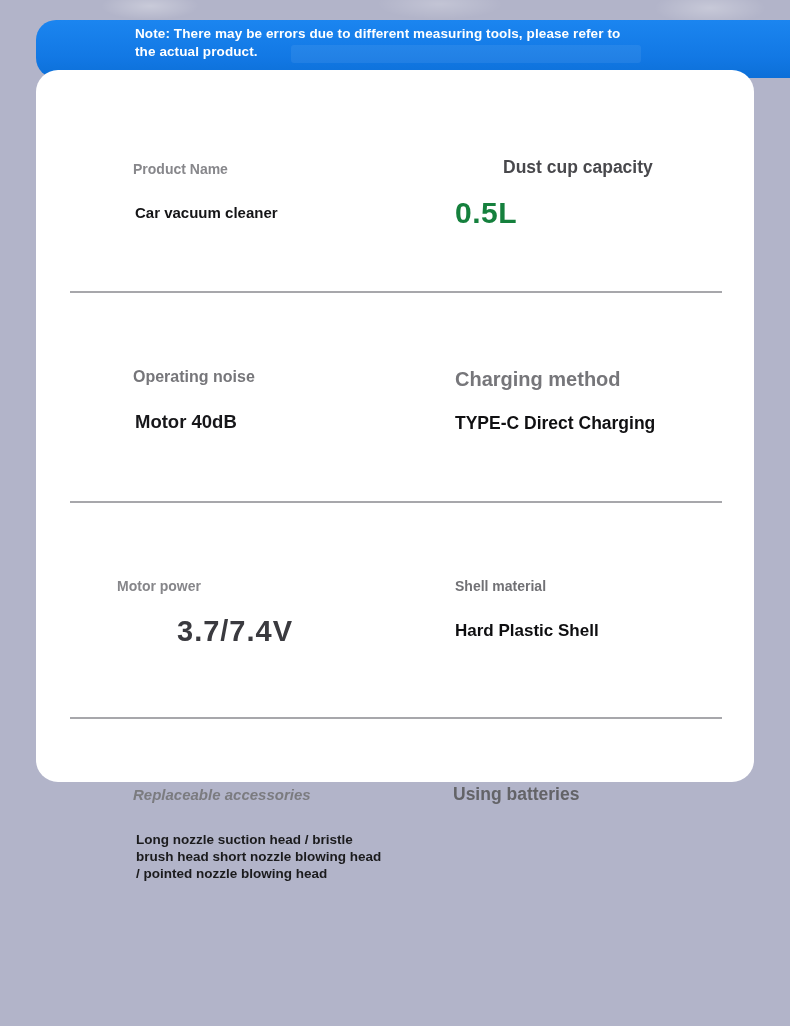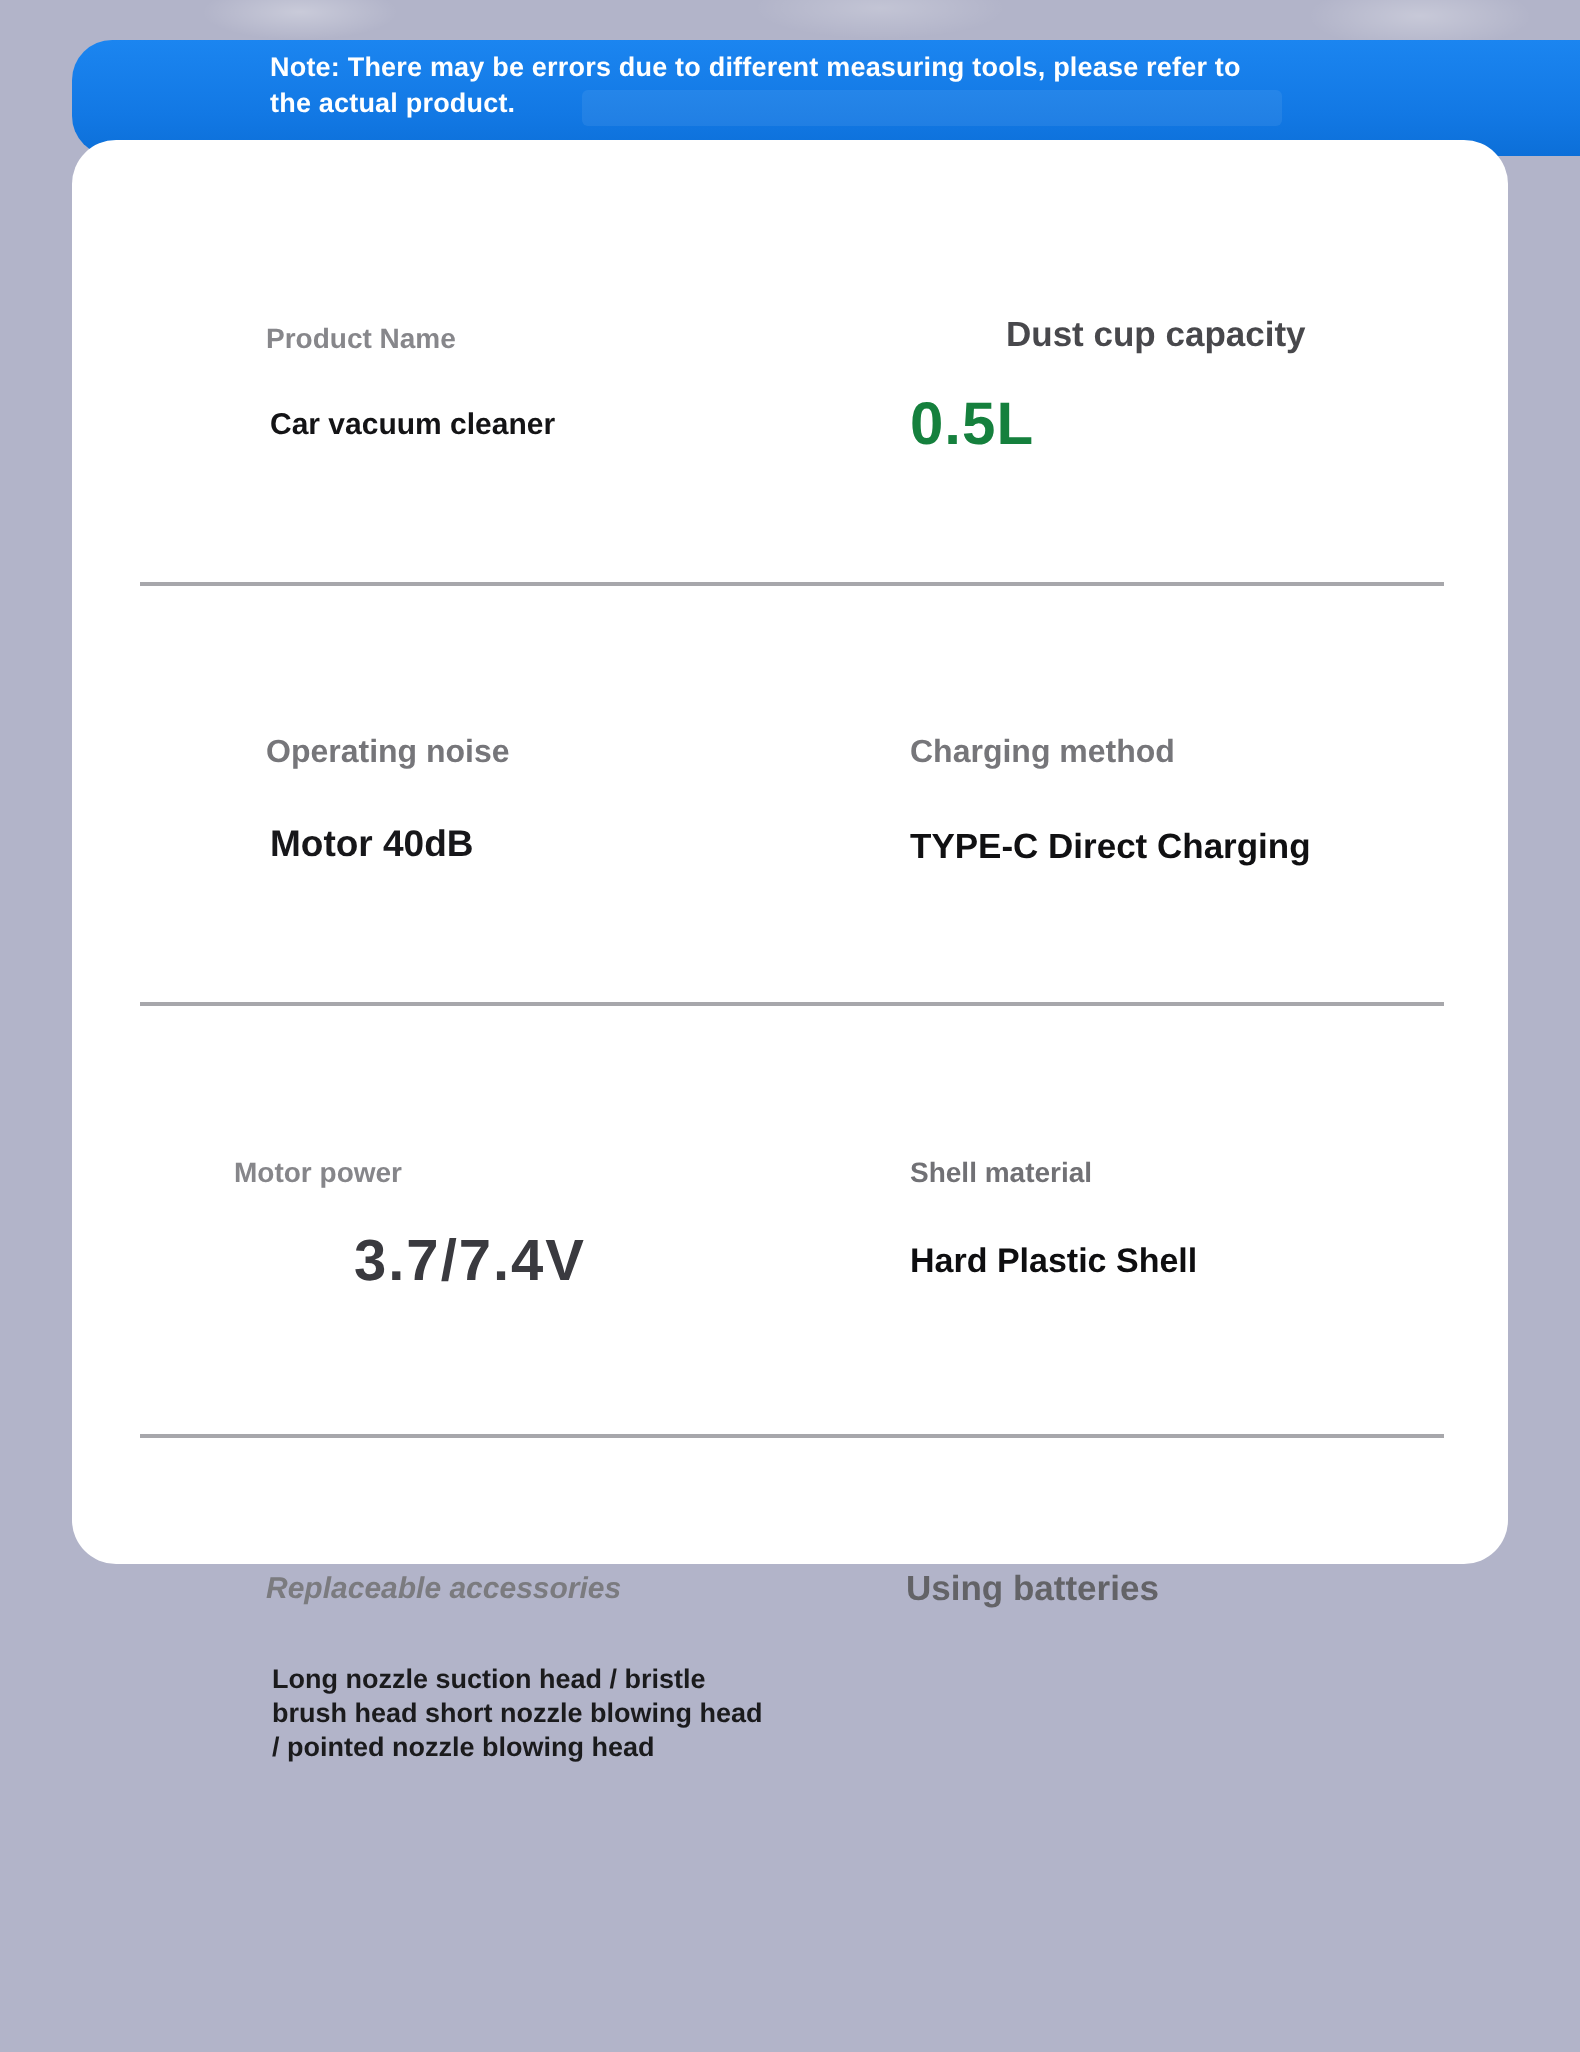--- a/index.html
+++ b/index.html
@@ -44,21 +44,21 @@
 
   
   .r1-l-label { left: 97px;  top: 91px;  font-size: 14px;   color: #87878b; }
   .r1-l-value { left: 99px;  top: 134px; font-size: 15px;   color: #141416; }
   .r1-r-label { left: 419px; top: 87px;  font-size: 17.5px; color: #48484c; margin-left: 48px; }
   .r1-r-value { left: 419px; top: 126px; font-size: 30px;   color: #15803d; letter-spacing: .5px; }
 
   
   .r2-l-label { left: 97px;  top: 298px; font-size: 16px;   color: #76767a; }
   .r2-l-value { left: 99px;  top: 341px; font-size: 18.5px; color: #17171a; }
-  .r2-r-label { left: 419px; top: 298px; font-size: 16px;   color: #76767a; }
+  .r2-r-label { left: 419px; top: 298px; font-size: 20px;   color: #76767a; }
   .r2-r-value { left: 419px; top: 343px; font-size: 17.5px; color: #101012; }
 
   
   .r3-l-label { left: 81px;  top: 508px; font-size: 14px;   color: #86868a; }
   .r3-l-value { left: 101px; top: 545px; font-size: 29px;   color: #3a3a3f; letter-spacing: 1px; margin-left: 40px; }
   .r3-r-label { left: 419px; top: 508px; font-size: 14px;   color: #717175; }
   .r3-r-value { left: 419px; top: 551px; font-size: 17px;   color: #0e0e10; }
 
   
   .r4-l-label { left: 97px;  top: 716px; font-size: 15px;   color: #7b7b7f; font-style: italic; }

